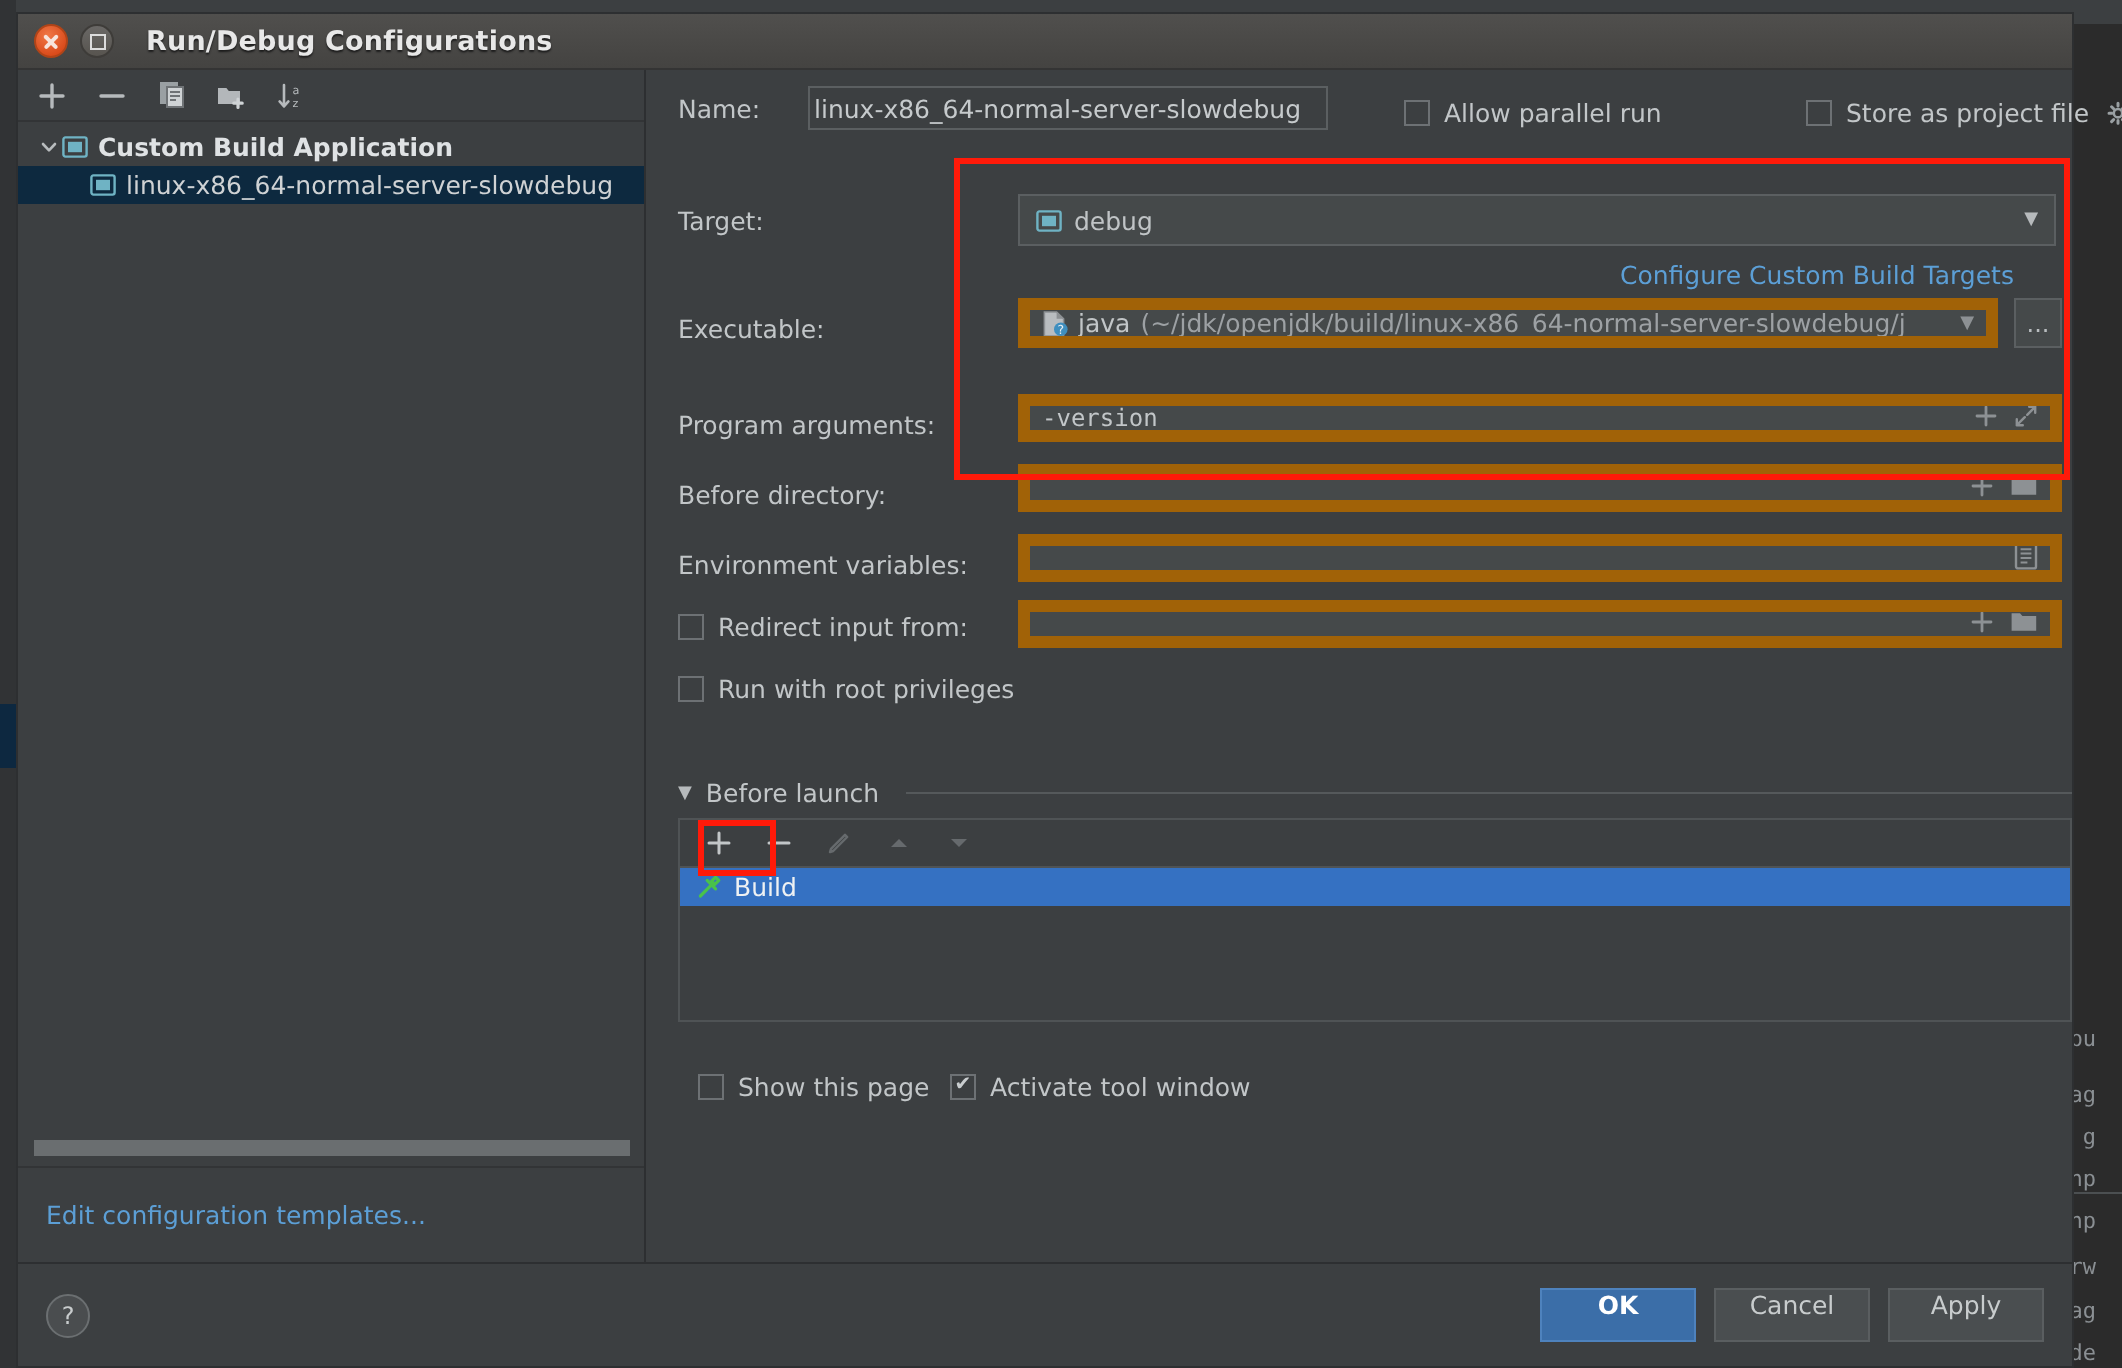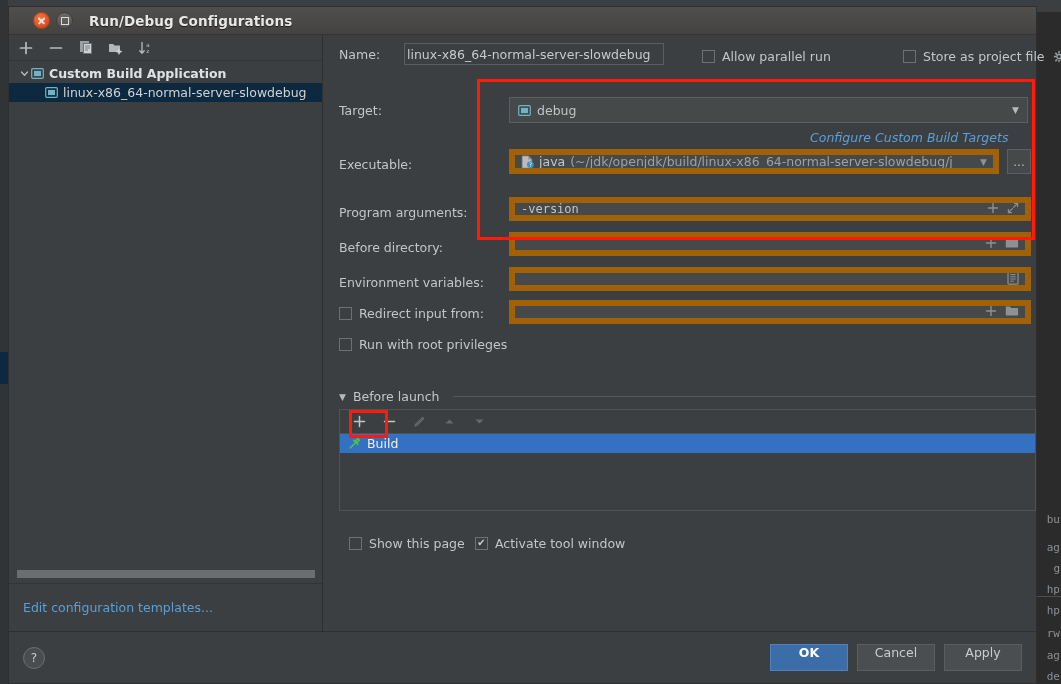--- a/index.html
+++ b/index.html
@@ -23,21 +23,21 @@
   }
   .bg-right-col {
     position: absolute; right: 0; top: 0; width: 24px; height: 684px;
     background: #2b2b2b;
   }
   .bg-right-top {
     position: absolute; right: 0; top: 0; width: 24px; height: 12px;
     background: #3c3f41;
   }
   .bg-frag {
-    position: absolute; right: 1px;
+    position: absolute; right: 13px;
     font-family: "DejaVu Sans Mono", "Liberation Mono", monospace;
     font-size: 11px; color: #8a8f93; white-space: nowrap;
   }
   .bg-bottom-line {
     position: absolute; left: 200px; bottom: 1px;
     font-family: "DejaVu Sans Mono", "Liberation Mono", monospace;
     font-size: 10px; color: #4e5254; white-space: nowrap; letter-spacing: .4px;
   }
   .bg-hrule {
     position: absolute; right: 0; top: 596px; width: 24px;
@@ -50,21 +50,21 @@
     width: 1029px; height: 678px;
     background: #3c3f41;
     border: 1px solid #2d2f31;
     display: flex; flex-direction: column;
   }
   
   .titlebar {
     height: 28px; flex: 0 0 28px;
     background: linear-gradient(180deg,#504f4d 0%,#444341 100%);
     display: flex; align-items: center; gap: 6px;
-    padding-left: 24px;
+    padding-left: 8px;
     border-bottom: 1px solid #343434;
     text-align: center;
   }
   .wbtn { width: 17px; height: 17px; border-radius: 50%; position: relative;
           display:flex;align-items:center;justify-content:center; }
   .wbtn.close { background: radial-gradient(circle at 40% 32%, #f07746 0%, #d94a1a 75%);
                 border:1px solid #b04418; }
   .wbtn.close::before, .wbtn.close::after{
     content:""; position:absolute; width:9px; height:1.6px; background:#f7e4dc; border-radius:1px;
   }
@@ -313,21 +313,21 @@
         <span style="display:inline-flex;margin-right:6px">
           <svg width="13" height="13" viewBox="0 0 13 13">
             <rect x="0.7" y="1.7" width="11.6" height="9.6" rx="1" fill="#45494a" stroke="#6fb3c4" stroke-width="1.2"></rect>
             <rect x="3" y="3.9" width="7" height="5.2" fill="#6fb3c4"></rect>
           </svg>
         </span>
         <span>debug</span>
         <span class="caret">▼</span>
       </div>
 
-      <div class="abs" style="left:487px; top:92px;font-style:italic;">
+      <div class="abs" style="left:487px; top:92px;">
         <span class="link">Configure Custom Build Targets</span>
       </div>
 
       <div class="abs row" style="left:16px; top:118px;">
         <span class="lbl">Executable:</span>
       </div>
       <div class="abs field" style="left:186px; top:114px; width:490px; height:25px;">
         <span style="display:inline-flex;margin-right:5px;flex:0 0 auto">
           <svg width="13" height="14" viewBox="0 0 13 14">
             <path d="M1.2 1h6.1l3.5 3.4V13H1.2z" fill="#b9bdc0" stroke="#8d9194" stroke-width=".8"></path>

